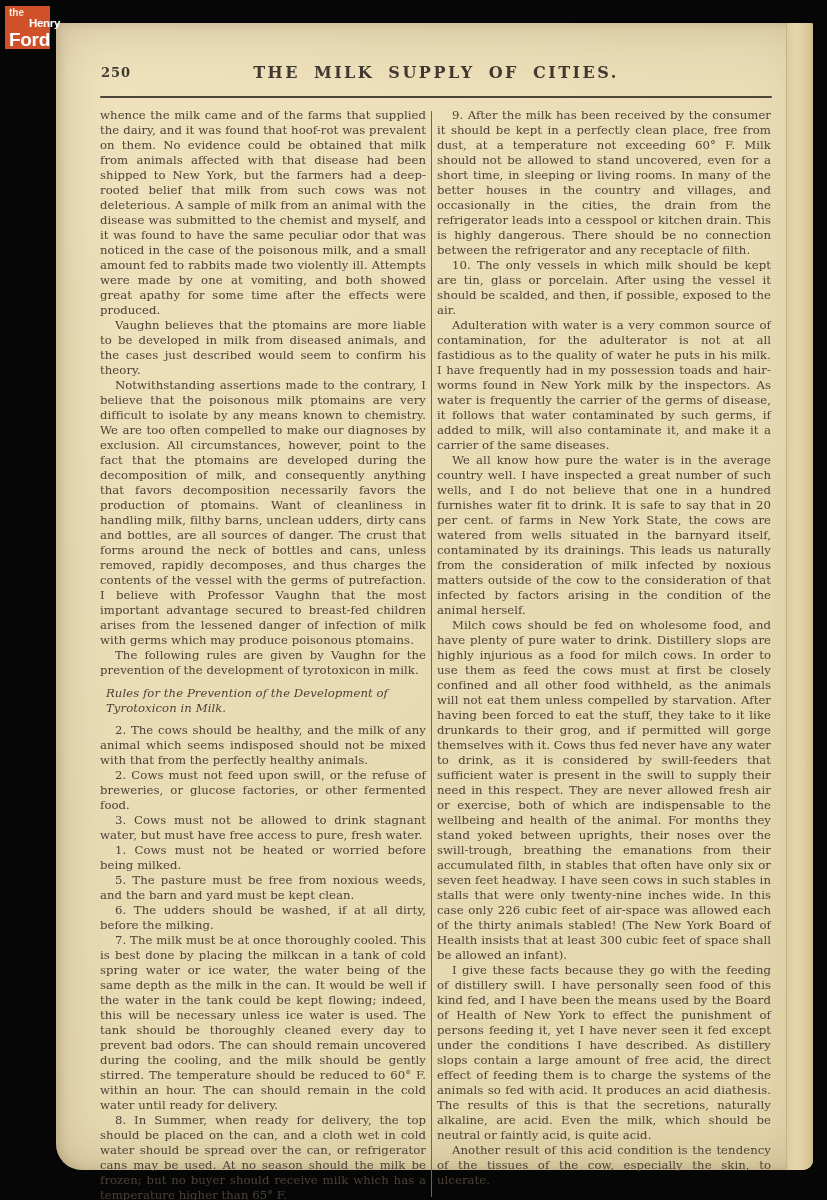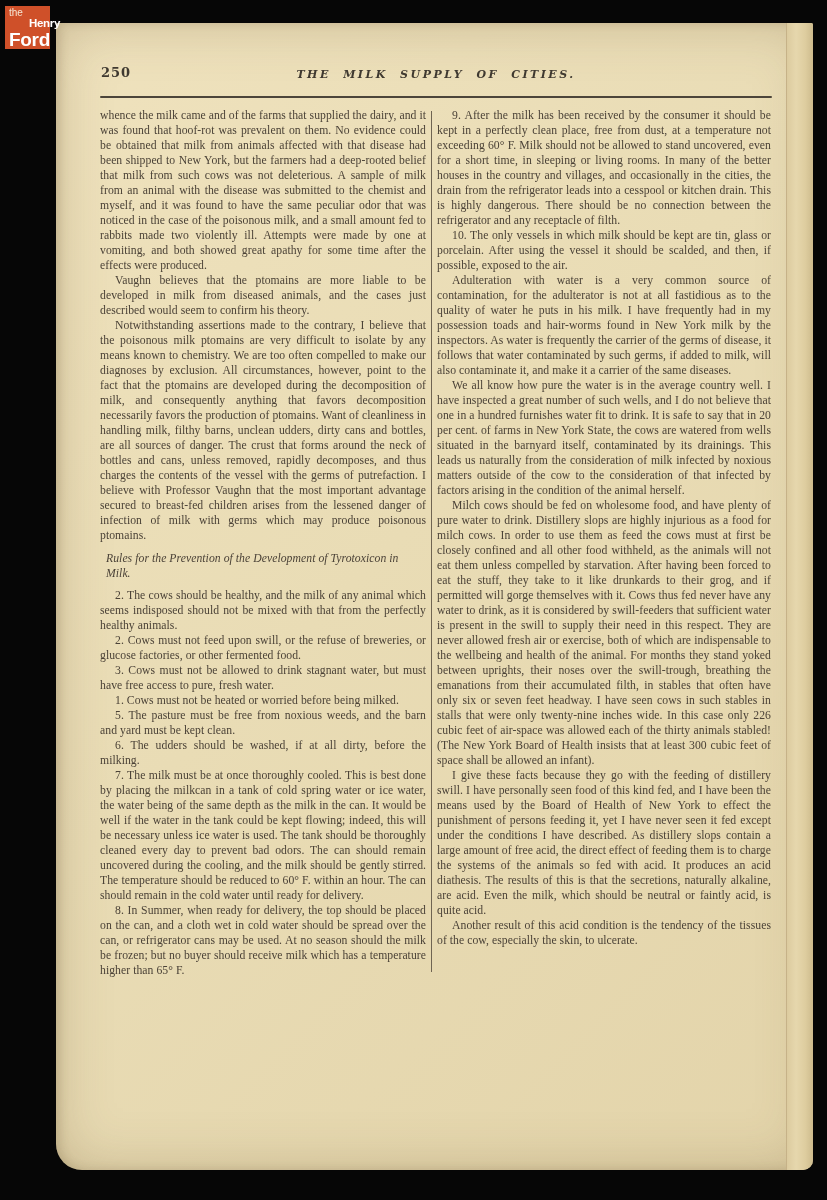--- a/index.html
+++ b/index.html
@@ -48,23 +48,22 @@
   .page-num {
     position: absolute;
     left: 1px;
     top: 2px;
     font-weight: bold;
     font-size: 13px;
     letter-spacing: 1px;
     color: #3f3930;
   }
   .page-title {
-    font-style: italic;
-    font-weight: bold;
-    font-size: 11px;
+    font-weight: bold;
+    font-size: 16px;
     letter-spacing: 2.5px;
     word-spacing: 6px;
     color: #3f3930;
     white-space: nowrap;
   }
   .header-rule {
     position: absolute;
     left: 44px;
     top: 73px;
     width: 672px;
@@ -89,21 +88,20 @@
     margin: 3px 5px 6px 5px;
     background: #6f6452;
   }
   .col p {
     margin: 0;
     text-align: justify;
     font-size: 11.7px;
     line-height: 15px;
     color: #4b4237;
     letter-spacing: 0.05px;
-    font-family: Liberation Serif, serif;
   }
   .col p.indent { text-indent: 15px; }
   .col p.rule-heading {
     font-style: italic;
     text-align: left;
     text-indent: 0;
     margin: 8px 6px 7px 6px;
     color: #4b4237;
   }
   
@@ -115,21 +113,21 @@
     height: 43px;
     background: #cf5029;
     font-family: "Liberation Sans", sans-serif;
     color: #ffffff;
   }
   .logo-the {
     position: absolute;
     left: 4px;
     top: 1px;
     font-size: 10px;
-    font-weight: normal;
+    font-weight: bold;
     color: #f6e7d5;
   }
   .logo-henry {
     position: absolute;
     left: 24px;
     top: 11px;
     font-size: 11.5px;
     font-weight: bold;
     letter-spacing: -0.3px;
   }
@@ -154,20 +152,21 @@
       <span class="page-title">THE MILK SUPPLY OF CITIES.</span>
     </div>
     <div class="header-rule"></div>
 
     <div class="columns">
 
       <div class="col col-left">
         <p>whence the milk came and of the farms that supplied the dairy, and it was found that hoof-rot was prevalent on them.  No evidence could be obtained that milk from animals affected with that disease had been shipped to New York, but the farmers had a deep-rooted belief that milk from such cows was not deleterious.  A sample of milk from an animal with the disease was submitted to the chemist and myself, and it was found to have the same peculiar odor that was noticed in the case of the poisonous milk, and a small amount fed to rabbits made two violently ill.  Attempts were made by one at vomiting, and both showed great apathy for some time after the effects were produced.</p>
         <p class="indent">Vaughn believes that the ptomains are more liable to be developed in milk from diseased animals, and the cases just described would seem to confirm his theory.</p>
         <p class="indent">Notwithstanding assertions made to the contrary, I believe that the poisonous milk ptomains are very difficult to isolate by any means known to chemistry.  We are too often compelled to make our diagnoses by exclusion.  All circumstances, however, point to the fact that the ptomains are developed during the decomposition of milk, and consequently anything that favors decomposition necessarily favors the production of ptomains.  Want of cleanliness in handling milk, filthy barns, unclean udders, dirty cans and bottles, are all sources of danger.  The crust that forms around the neck of bottles and cans, unless removed, rapidly decomposes, and thus charges the contents of the vessel with the germs of putrefaction.  I believe with Professor Vaughn that the most important advantage secured to breast-fed children arises from the lessened danger of infection of milk with germs which may produce poisonous ptomains.</p>
+        <p class="indent">The following rules are given by Vaughn for the prevention of the development of tyrotoxicon in milk.</p>
         <p class="rule-heading">Rules for the Prevention of the Development of Tyrotoxicon in Milk.</p>
         <p class="indent">2. The cows should be healthy, and the milk of any animal which seems indisposed should not be mixed with that from the perfectly healthy animals.</p>
         <p class="indent">2. Cows must not feed upon swill, or the refuse of breweries, or glucose factories, or other fermented food.</p>
         <p class="indent">3. Cows must not be allowed to drink stagnant water, but must have free access to pure, fresh water.</p>
         <p class="indent">1. Cows must not be heated or worried before being milked.</p>
         <p class="indent">5. The pasture must be free from noxious weeds, and the barn and yard must be kept clean.</p>
         <p class="indent">6. The udders should be washed, if at all dirty, before the milking.</p>
         <p class="indent">7. The milk must be at once thoroughly cooled.  This is best done by placing the milkcan in a tank of cold spring water or ice water, the water being of the same depth as the milk in the can.  It would be well if the water in the tank could be kept flowing; indeed, this will be necessary unless ice water is used.  The tank should be thoroughly cleaned every day to prevent bad odors.  The can should remain uncovered during the cooling, and the milk should be gently stirred.  The temperature should be reduced to 60° F. within an hour.  The can should remain in the cold water until ready for delivery.</p>
         <p class="indent">8. In Summer, when ready for delivery, the top should be placed on the can, and a cloth wet in cold water should be spread over the can, or refrigerator cans may be used.  At no season should the milk be frozen; but no buyer should receive milk which has a temperature higher than 65° F.</p>
       </div>

